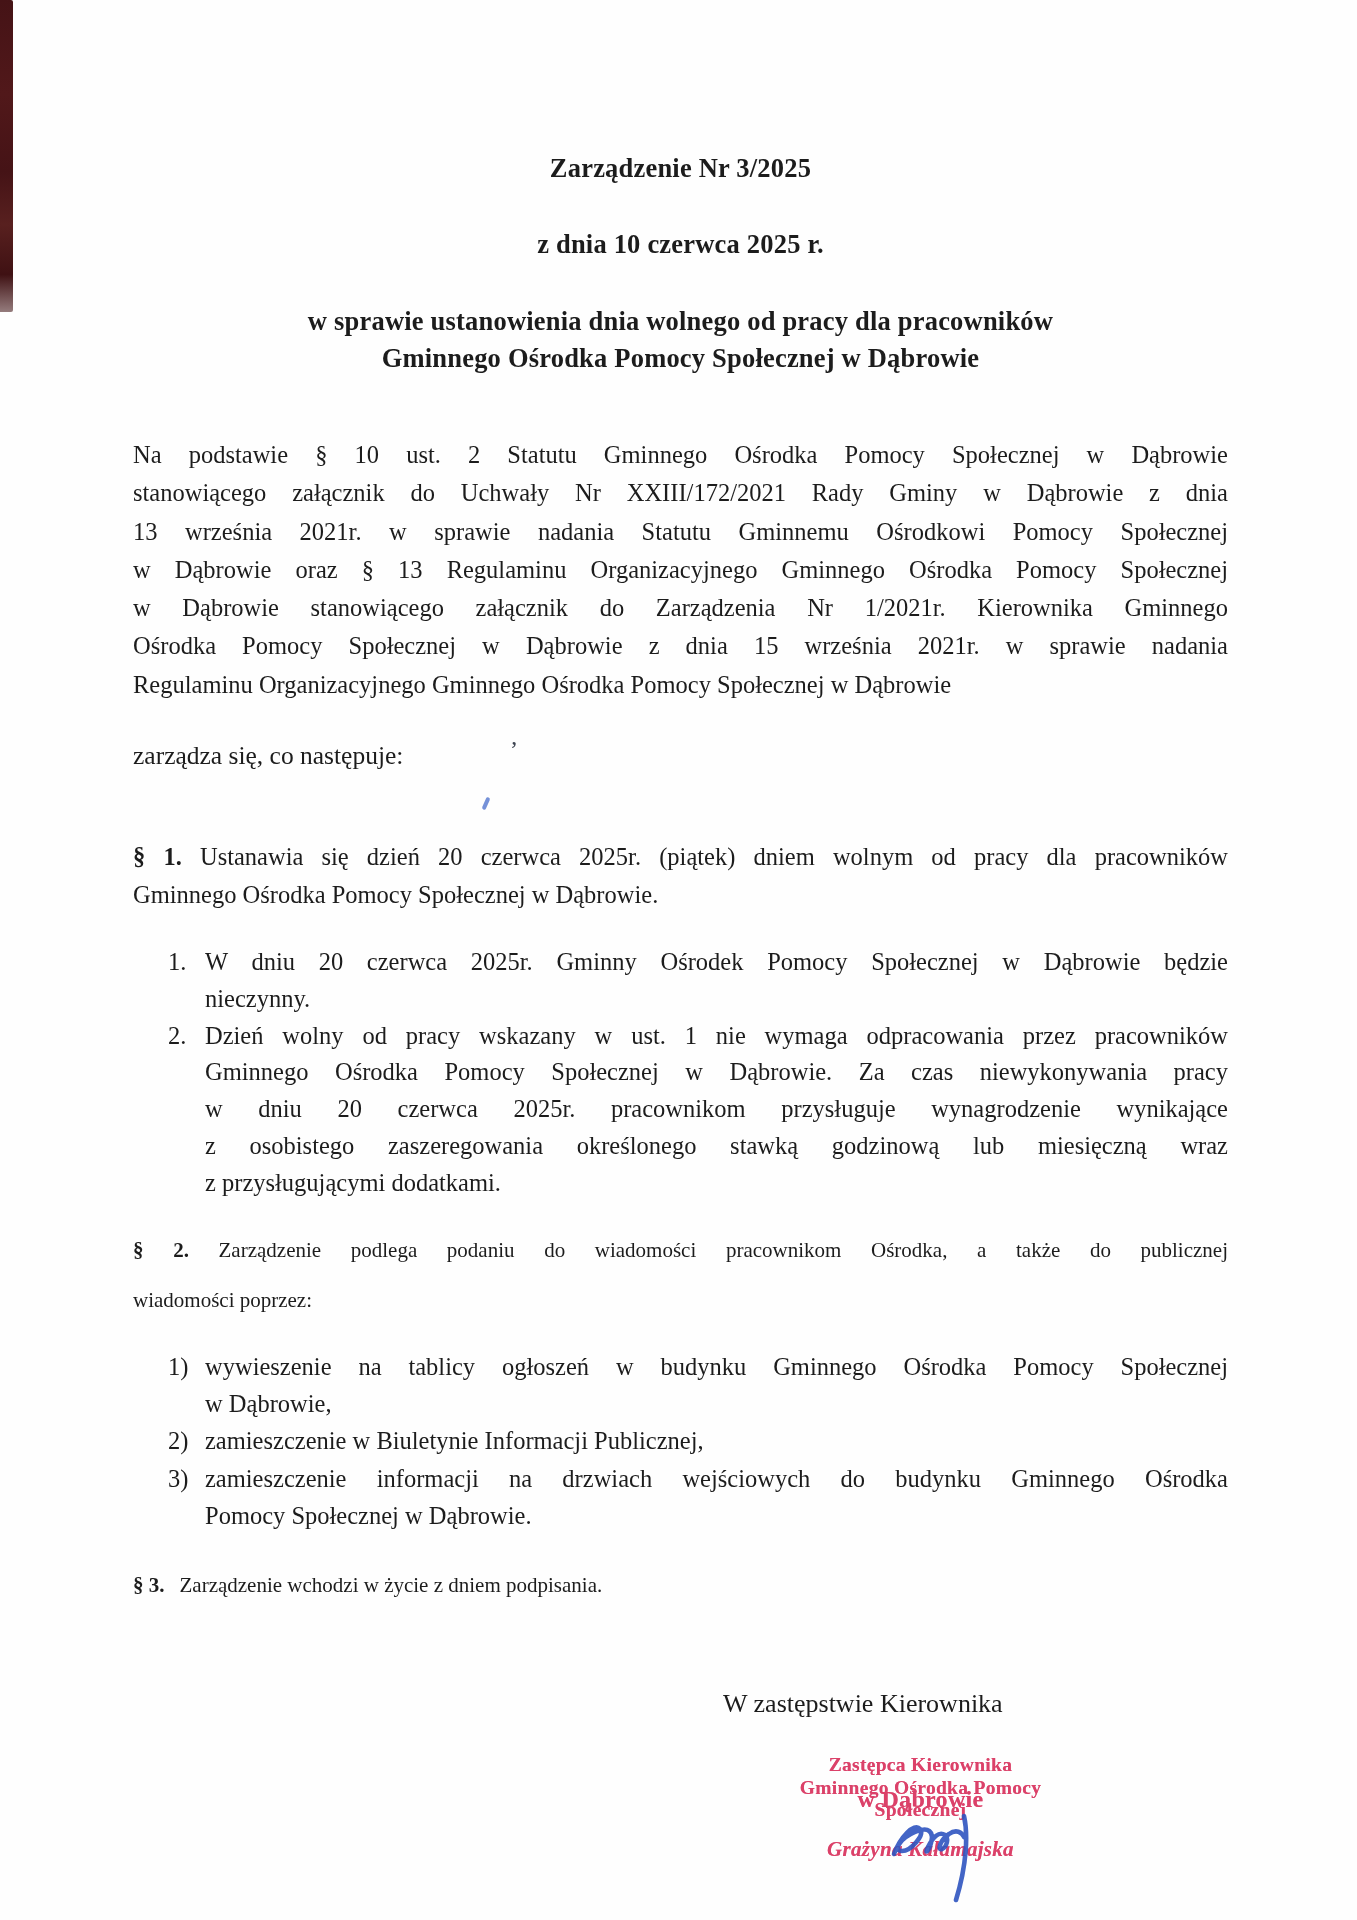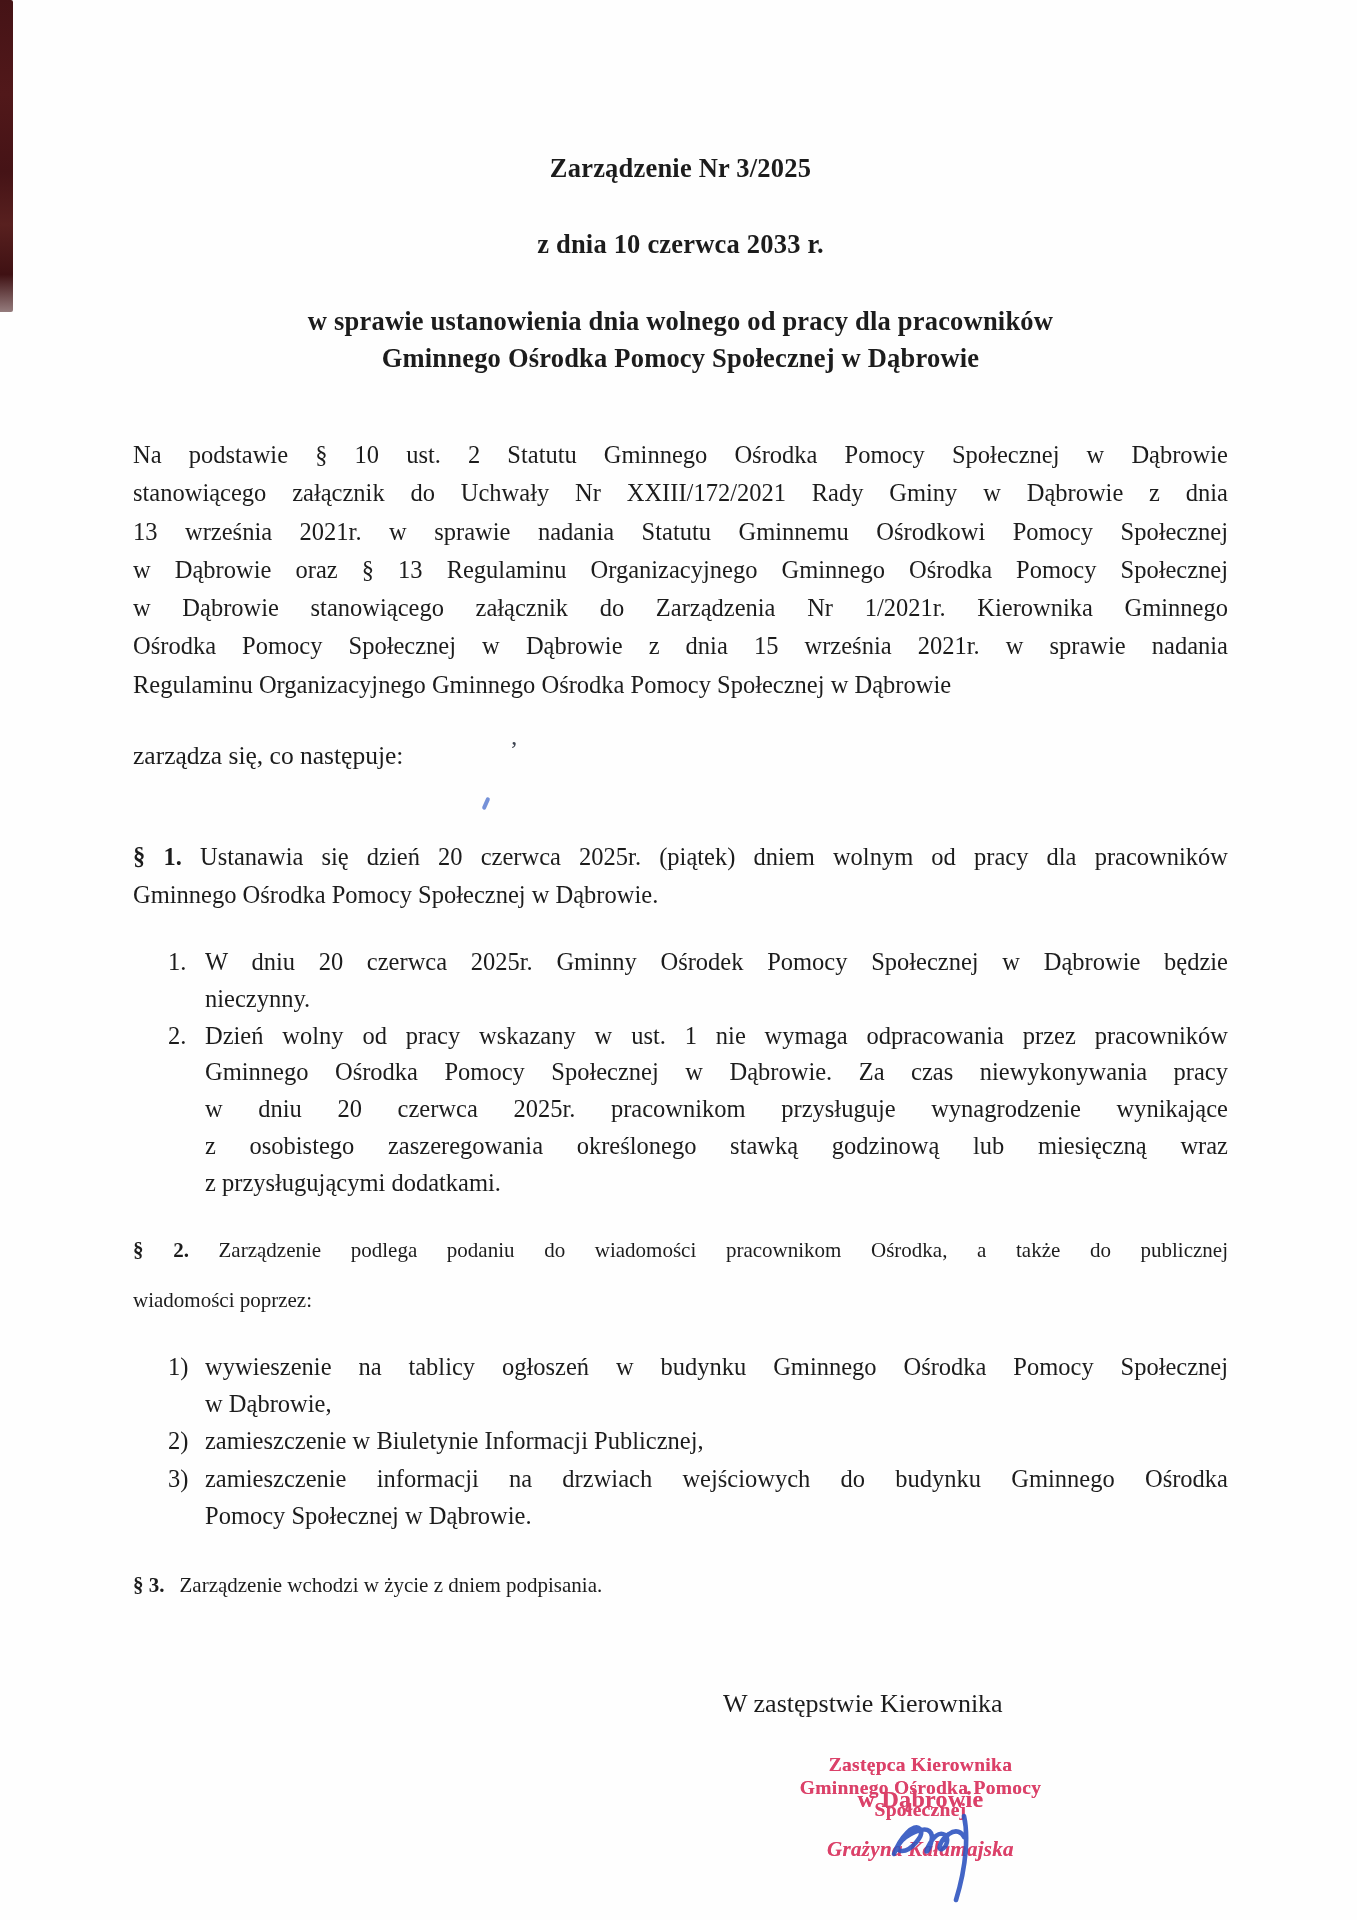--- a/index.html
+++ b/index.html
@@ -69,21 +69,21 @@
   .gap-after{margin-right:15px;}
 </style>
 </head>
 <body>
 
 <div class="page">
 
   <div class="edge-strip"></div>
 
   <div class="hline" style="top:153px">Zarządzenie Nr 3/2025</div>
-  <div class="hline" style="top:229px">z dnia 10 czerwca 2033 r.</div>
+  <div class="hline" style="top:229px">z dnia 10 czerwca 2025 r.</div>
 
   <div class="hline" style="top:306px">w sprawie ustanowienia dnia wolnego od pracy dla pracowników</div>
   <div class="hline" style="top:343px">Gminnego Ośrodka Pomocy Społecznej w Dąbrowie</div>
 
   <div class="para" style="top:436px">
     <div class="line just">Na podstawie § 10 ust. 2 Statutu Gminnego Ośrodka Pomocy Społecznej w Dąbrowie</div>
     <div class="line just">stanowiącego załącznik do Uchwały Nr XXIII/172/2021 Rady Gminy w Dąbrowie z dnia</div>
     <div class="line just">13 września 2021r. w sprawie nadania Statutu Gminnemu Ośrodkowi Pomocy Społecznej</div>
     <div class="line just">w Dąbrowie oraz § 13 Regulaminu Organizacyjnego Gminnego Ośrodka Pomocy Społecznej</div>
     <div class="line just">w Dąbrowie stanowiącego załącznik do Zarządzenia Nr 1/2021r. Kierownika Gminnego</div>

